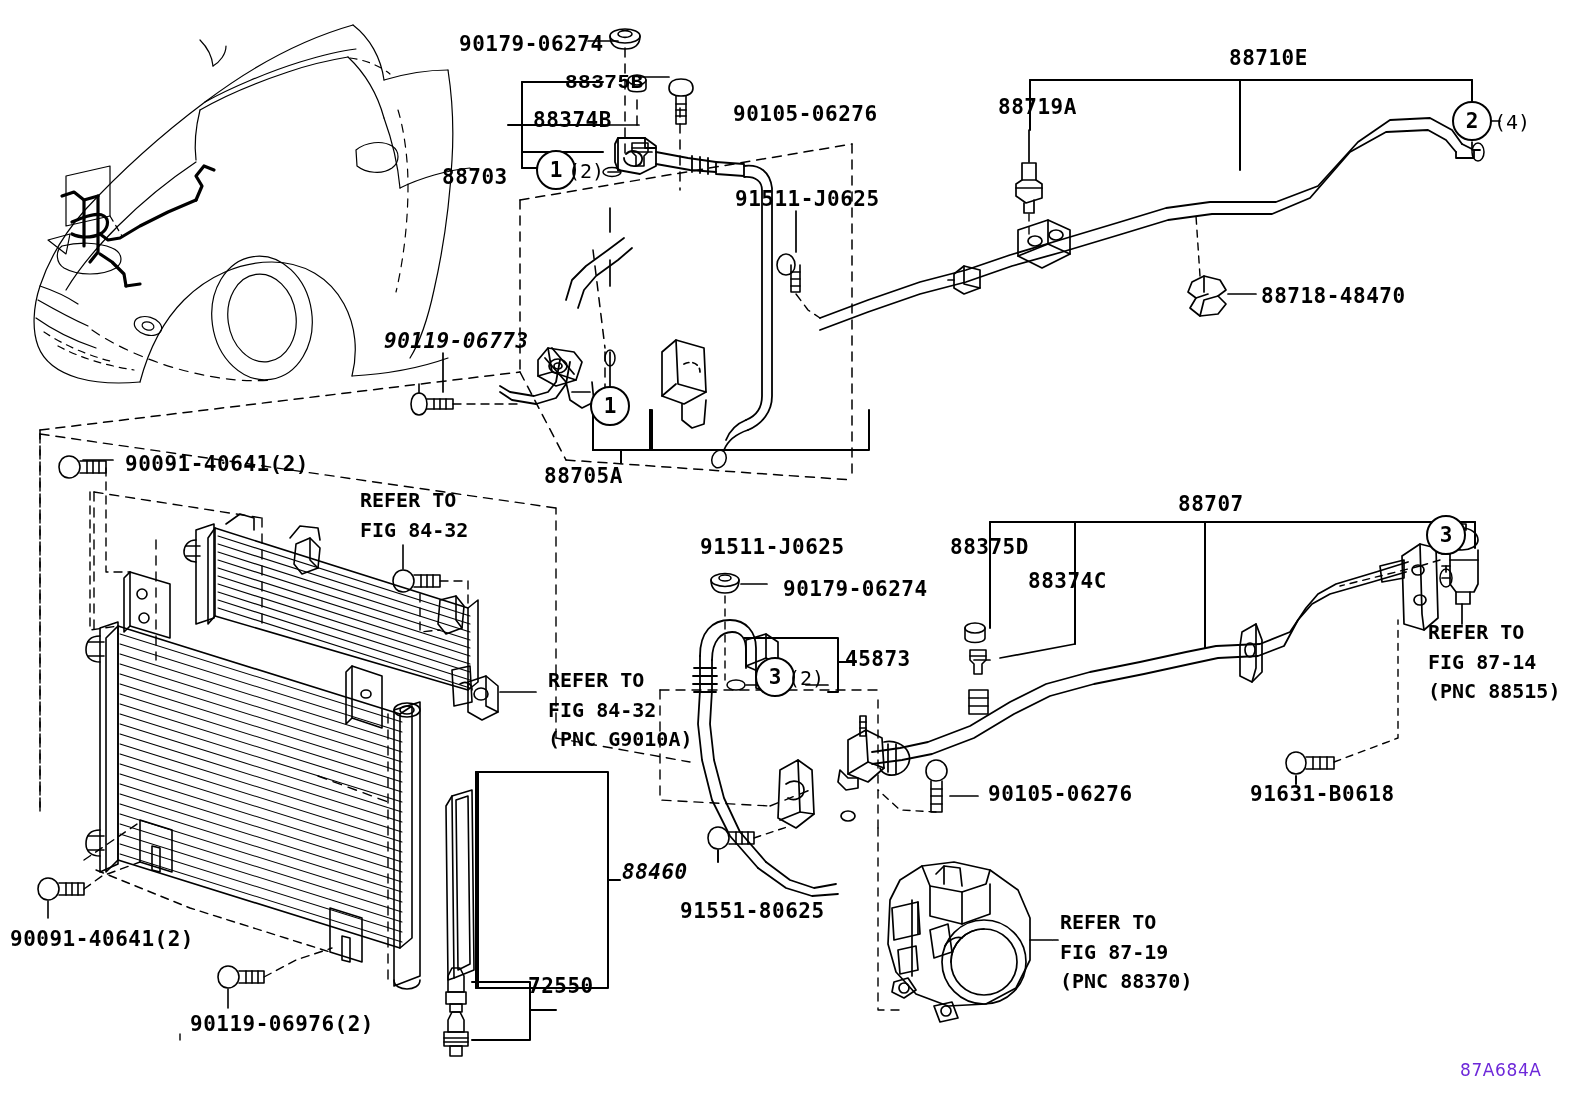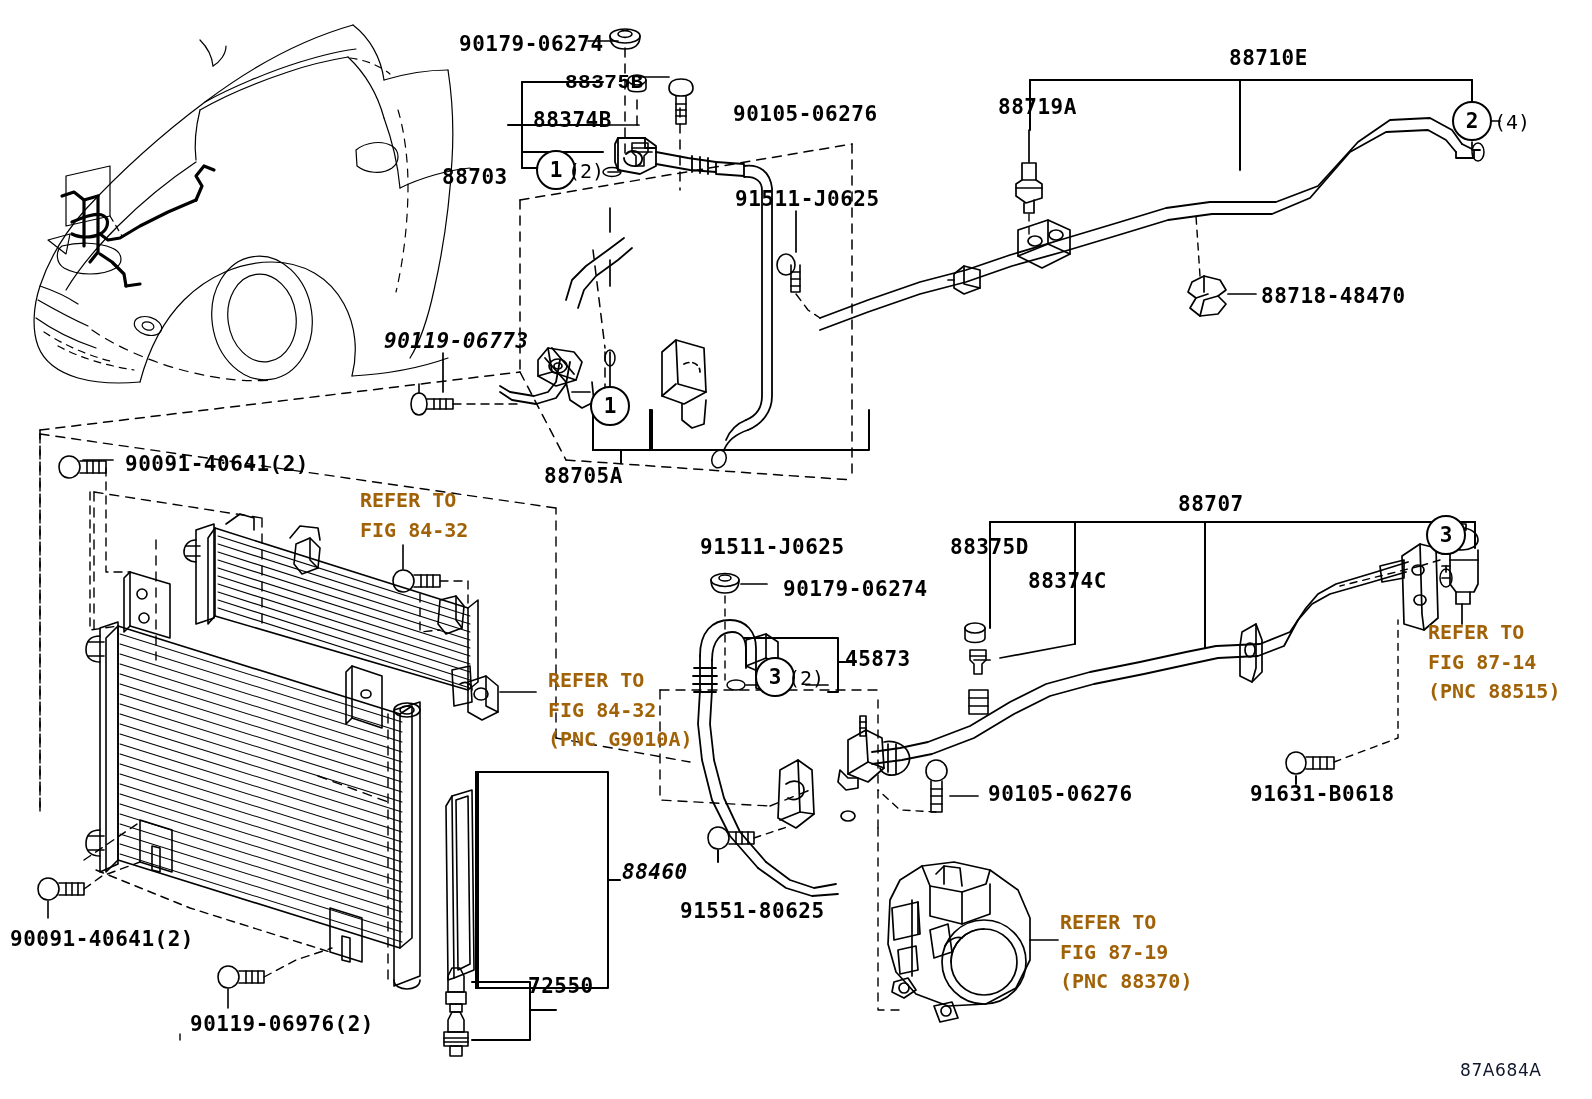--- a/index.html
+++ b/index.html
@@ -28,30 +28,30 @@
     font-size:20px;
     font-weight:normal;
     color:#000000;
     white-space:pre;
   }
   .refer{
     position:absolute;
     font-family:"DejaVu Sans Mono","Liberation Mono",monospace;
     font-size:20px;
     font-weight:bold;
-    color:#a16207;
+    color:#000000;
     white-space:pre;
     line-height:1.48;
   }
   .figcode{
     position:absolute;
     font-family:"DejaVu Sans","Liberation Sans",sans-serif;
     font-size:17px;
     font-weight:normal;
-    color:#0f172a;
+    color:#6d28d9;
     letter-spacing:0.6px;
   }
   .circnum{
     position:absolute;
     width:40px;height:40px;
     border:2.2px solid #000;
     border-radius:50%;
     box-sizing:border-box;
     font-family:"DejaVu Sans Mono","Liberation Mono",monospace;
     font-size:21px;font-weight:bold;color:#000;

